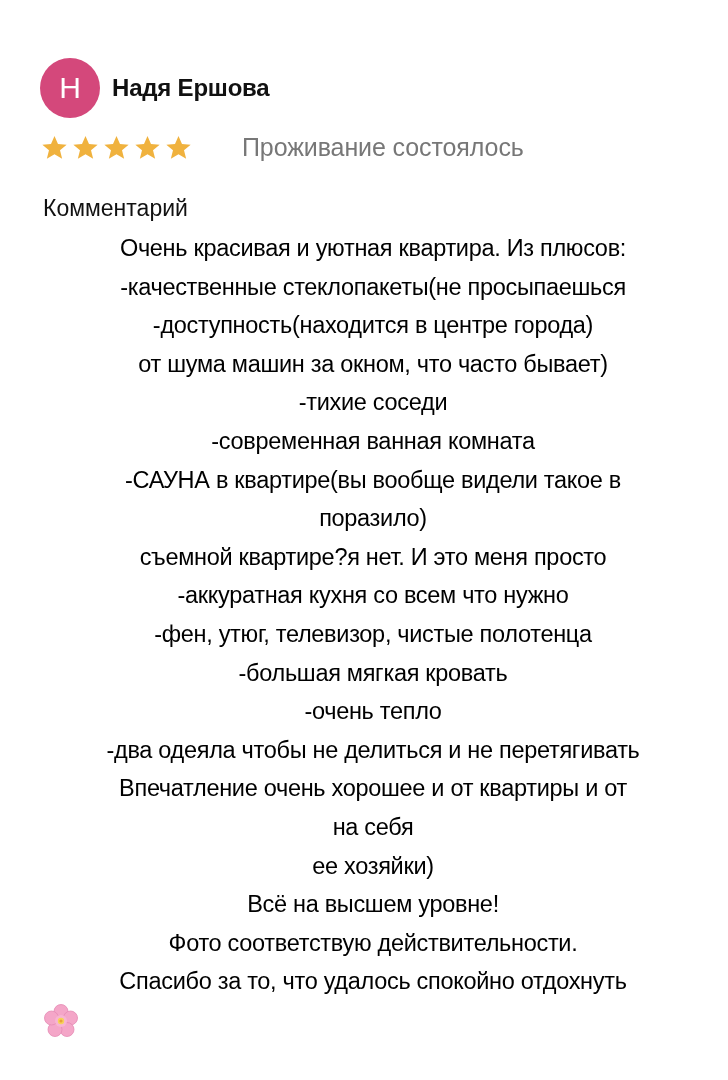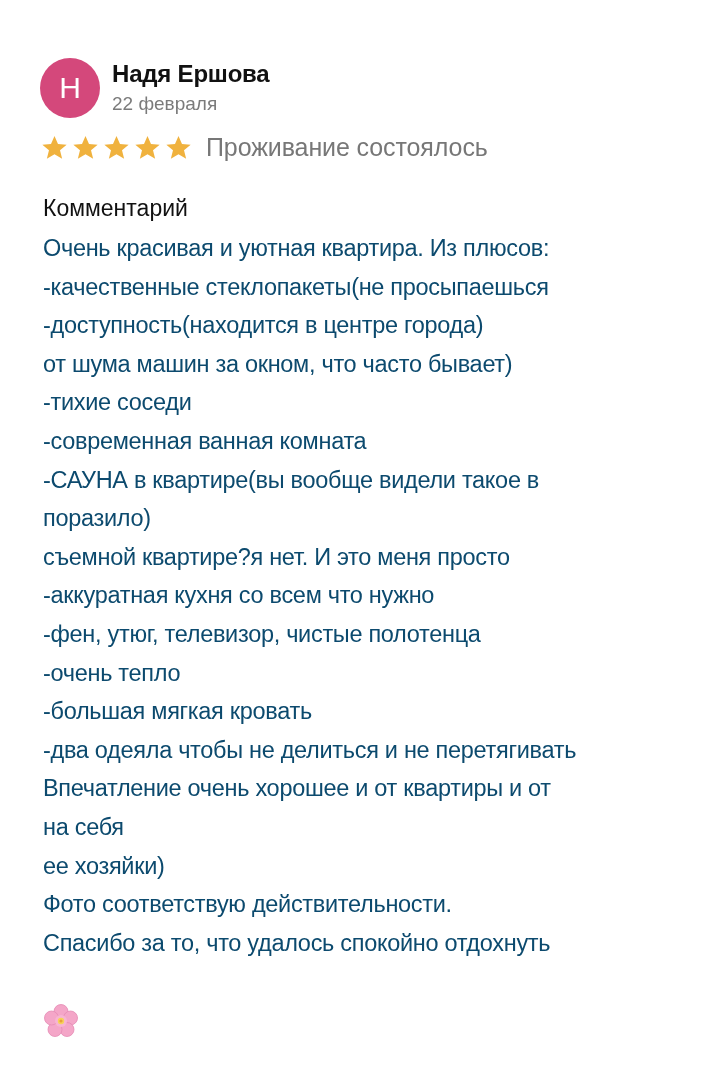--- a/index.html
+++ b/index.html
@@ -12,50 +12,50 @@
   .header { position: absolute; left: 40px; top: 58px; display: flex; align-items: center; }
   .avatar {
     width: 60px; height: 60px; border-radius: 50%;
     background: #D4487B; color: #ffffff;
     display: flex; align-items: center; justify-content: center;
     font-size: 30px; font-weight: 400;
   }
   .meta { margin-left: 12px; display: flex; flex-direction: column; }
   .author { font-size: 24px; font-weight: 700; color: #111; line-height: 30px; letter-spacing: -0.2px; }
   .date { font-size: 19px; color: #7b7b7b; line-height: 26px; margin-top: 2px; }
-  .rating-row { position: absolute; left: 41px; top: 131px; display: flex; align-items: center; }
+  .rating-row { position: absolute; left: 41px; top: 131px; display: flex; align-items: center; gap: 36px; }
   .stars { display: flex; }
   .star { width: 27px; height: 27px; margin-right: 4px; }
   .star svg { width: 27px; height: 27px; display: block; }
   .stay-status { margin-left: 10px; font-size: 25px; color: #777777; line-height: 32px; letter-spacing: -0.1px; }
   .section-title {
     position: absolute; left: 43px; top: 193px;
     font-size: 23px; font-weight: 400; color: #111; line-height: 30px;
   }
   .body-text {
     position: absolute; left: 43px; top: 229px; width: 660px;
-    font-size: 23.5px; line-height: 38.6px; color: #0c4a6e;
+    font-size: 23.5px; line-height: 38.6px; color: #000000;
     letter-spacing: -0.3px;
+    text-align: center;
   }
   .body-line { white-space: nowrap; display: block; }
   .emoji {
     position: absolute; left: 43px; top: 1003px; width: 36px; height: 36px;
   }
   .emoji svg { width: 36px; height: 36px; display: block; }
 </style>
 </head>
 <body>
 
 <div class="review">
 
   <div class="header">
     <div class="avatar">Н</div>
     <div class="meta">
       <span class="author">Надя Ершова</span>
-      <span class="date">22 февраля</span>
     </div>
   </div>
 
   <div class="rating-row">
     <div class="stars">
       <span class="star">
           <svg viewBox="0 0 24 24">
             <path fill="#F0B23E" d="M12 1.8l3.1 7.1 7.7.6-5.9 5 1.9 7.6L12 18l-6.8 4.1 1.9-7.6-5.9-5 7.7-.6z"></path>
           </svg>
         </span>
@@ -90,26 +90,27 @@
     <span class="body-line">-качественные стеклопакеты(не просыпаешься</span>
     <span class="body-line">-доступность(находится в центре города)</span>
     <span class="body-line">от шума машин за окном, что часто бывает)</span>
     <span class="body-line">-тихие соседи</span>
     <span class="body-line">-современная ванная комната</span>
     <span class="body-line">-САУНА в квартире(вы вообще видели такое в</span>
     <span class="body-line">поразило)</span>
     <span class="body-line">съемной квартире?я нет. И это меня просто</span>
     <span class="body-line">-аккуратная кухня со всем что нужно</span>
     <span class="body-line">-фен, утюг, телевизор, чистые полотенца</span>
+    <span class="body-line">-большая мягкая кровать</span>
     <span class="body-line">-очень тепло</span>
-    <span class="body-line">-большая мягкая кровать</span>
     <span class="body-line">-два одеяла чтобы не делиться и не перетягивать</span>
     <span class="body-line">Впечатление очень хорошее и от квартиры и от</span>
     <span class="body-line">на себя</span>
     <span class="body-line">ее хозяйки)</span>
+    <span class="body-line">Всё на высшем уровне!</span>
     <span class="body-line">Фото соответствую действительности.</span>
     <span class="body-line">Спасибо за то, что удалось спокойно отдохнуть</span>
   </div>
 
   <div class="emoji">
     <svg viewBox="0 0 36 36">
       <g fill="#F4A6C8" stroke="#E58AB4" stroke-width="0.8">
         <circle cx="18" cy="8.5" r="7"></circle>
         <circle cx="27.5" cy="15" r="7"></circle>
         <circle cx="24" cy="26.5" r="7"></circle>

